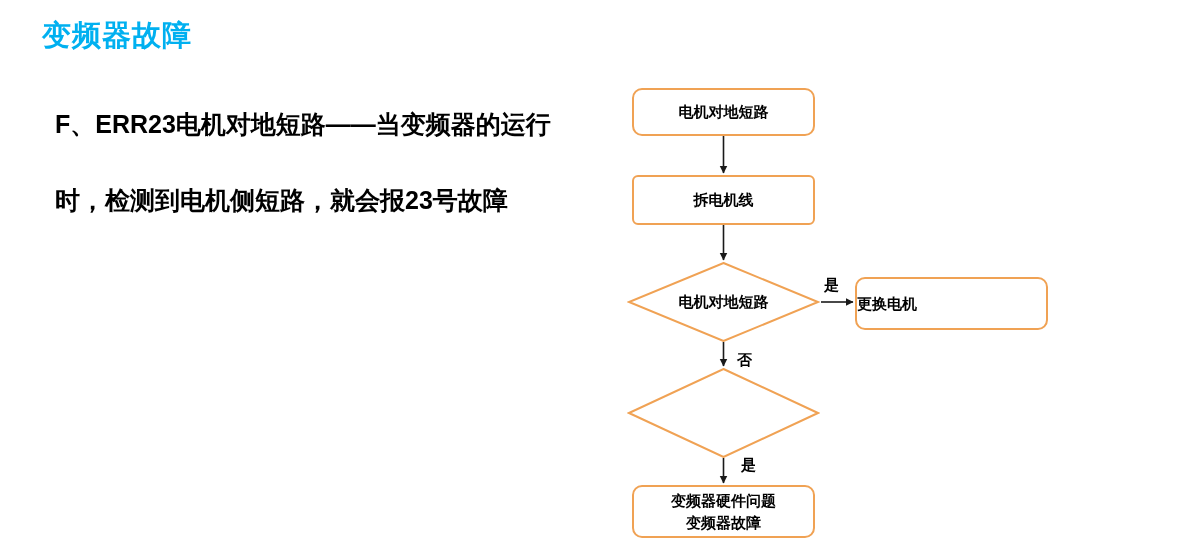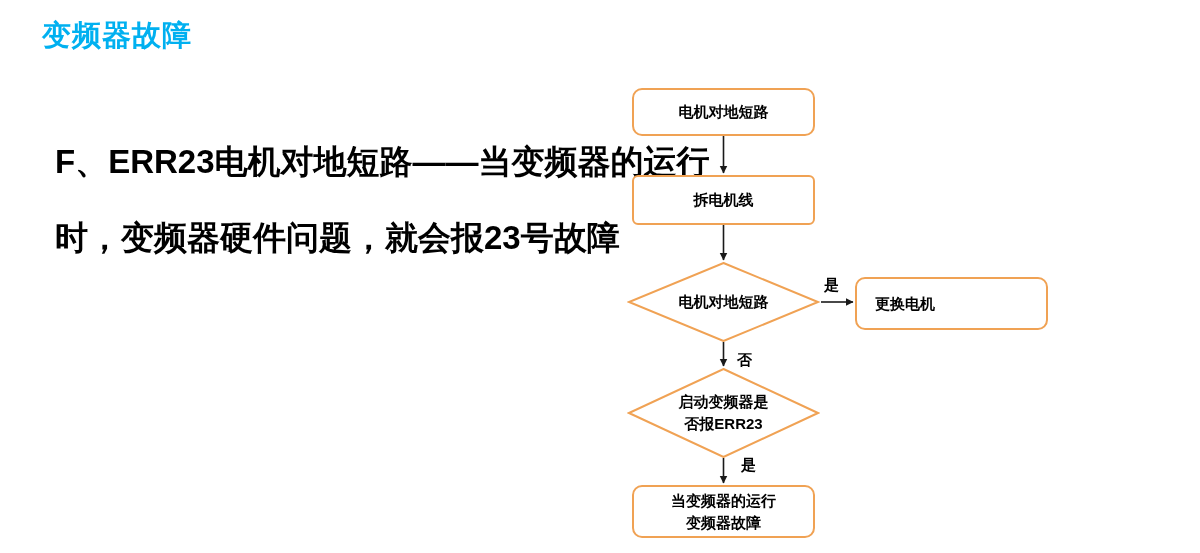--- a/index.html
+++ b/index.html
@@ -18,41 +18,41 @@
     overflow:hidden;
   }
   .page-title{
     position:absolute;left:42px;top:16px;
     font-size:29px;font-weight:bold;
     color:var(--accent);
     letter-spacing:1px;
   }
   .desc-line{
     position:absolute;left:55px;
-    font-size:33px;font-weight:600;
-    color:#000;white-space:nowrap;margin-top:32px;
+    font-size:25px;font-weight:600;
+    color:#000;white-space:nowrap;
   }
   .desc-line.l1{top:108px;}
   .desc-line.l2{top:184px;}
 
   .flow-node{
     position:absolute;
     background:#fff;
     border:2px solid var(--node-border);
     border-radius:10px;
     display:flex;flex-direction:column;
     align-items:center;justify-content:center;
     font-size:15px;font-weight:600;
     line-height:1.45;
     text-align:center;
     z-index:2;
   }
   .flow-node.align-left{
     align-items:flex-start;
-    padding-left:18px;
+    padding-left:0;
     text-align:center;
   }
   .diamond-wrap{
     position:absolute;
     display:flex;align-items:center;justify-content:center;
     z-index:2;
   }
   .diamond-wrap svg{position:absolute;left:0;top:0;}
   .diamond-label{
     position:relative;
@@ -81,21 +81,21 @@
     stroke:var(--line);
     stroke-width:1.6;
   }
 </style>
 </head>
 <body>
 
 <div class="page-title">变频器故障</div>
 
 <div class="desc-line l1">F、ERR23电机对地短路——当变频器的运行</div>
-<div class="desc-line l2">时，变频器硬件问题，就会报23号故障</div>
+<div class="desc-line l2">时，检测到电机侧短路，就会报23号故障</div>
 
 <svg id="connector-layer" viewBox="0 0 1200 553">
   <defs>
     <marker id="arrow" markerWidth="9" markerHeight="9" refX="7.5" refY="4" orient="auto" markerUnits="userSpaceOnUse">
       <path d="M0,0 L8,4 L0,8 Z" fill="#1a1a1a"></path>
     </marker>
   </defs>
   <line x1="723.5" y1="136" x2="723.5" y2="173" marker-end="url(#arrow)"></line>
   <line x1="723.5" y1="225" x2="723.5" y2="260" marker-end="url(#arrow)"></line>
   <line x1="821" y1="302" x2="853" y2="302" marker-end="url(#arrow)"></line>
@@ -119,26 +119,22 @@
 </div>
 
 <div class="flow-node align-left" style="left:855px;top:277px;width:193px;height:53px;">
   <span>更换电机</span>
 </div>
 
 <div class="diamond-wrap" style="left:627px;top:368px;width:193px;height:90px;">
   <svg width="193" height="90" viewBox="0 0 193 90">
     <polygon class="diamond-shape" points="96.5,1 191,45 96.5,89 2,45"></polygon>
   </svg>
-  <div class="diamond-label">
-    <div>启动变频器是</div>
-    <div>否报ERR23</div>
-  </div>
 </div>
 
 <div class="flow-node" style="left:632px;top:485px;width:183px;height:53px;">
-  <div>当变频器的运行</div>
+  <div>变频器硬件问题</div>
   <div>变频器故障</div>
 </div>
 
 <div class="edge-label" style="left:824px;top:276px;">是</div>
 <div class="edge-label" style="left:737px;top:351px;">否</div>
 <div class="edge-label" style="left:741px;top:456px;">是</div>
 
 </body></html>

